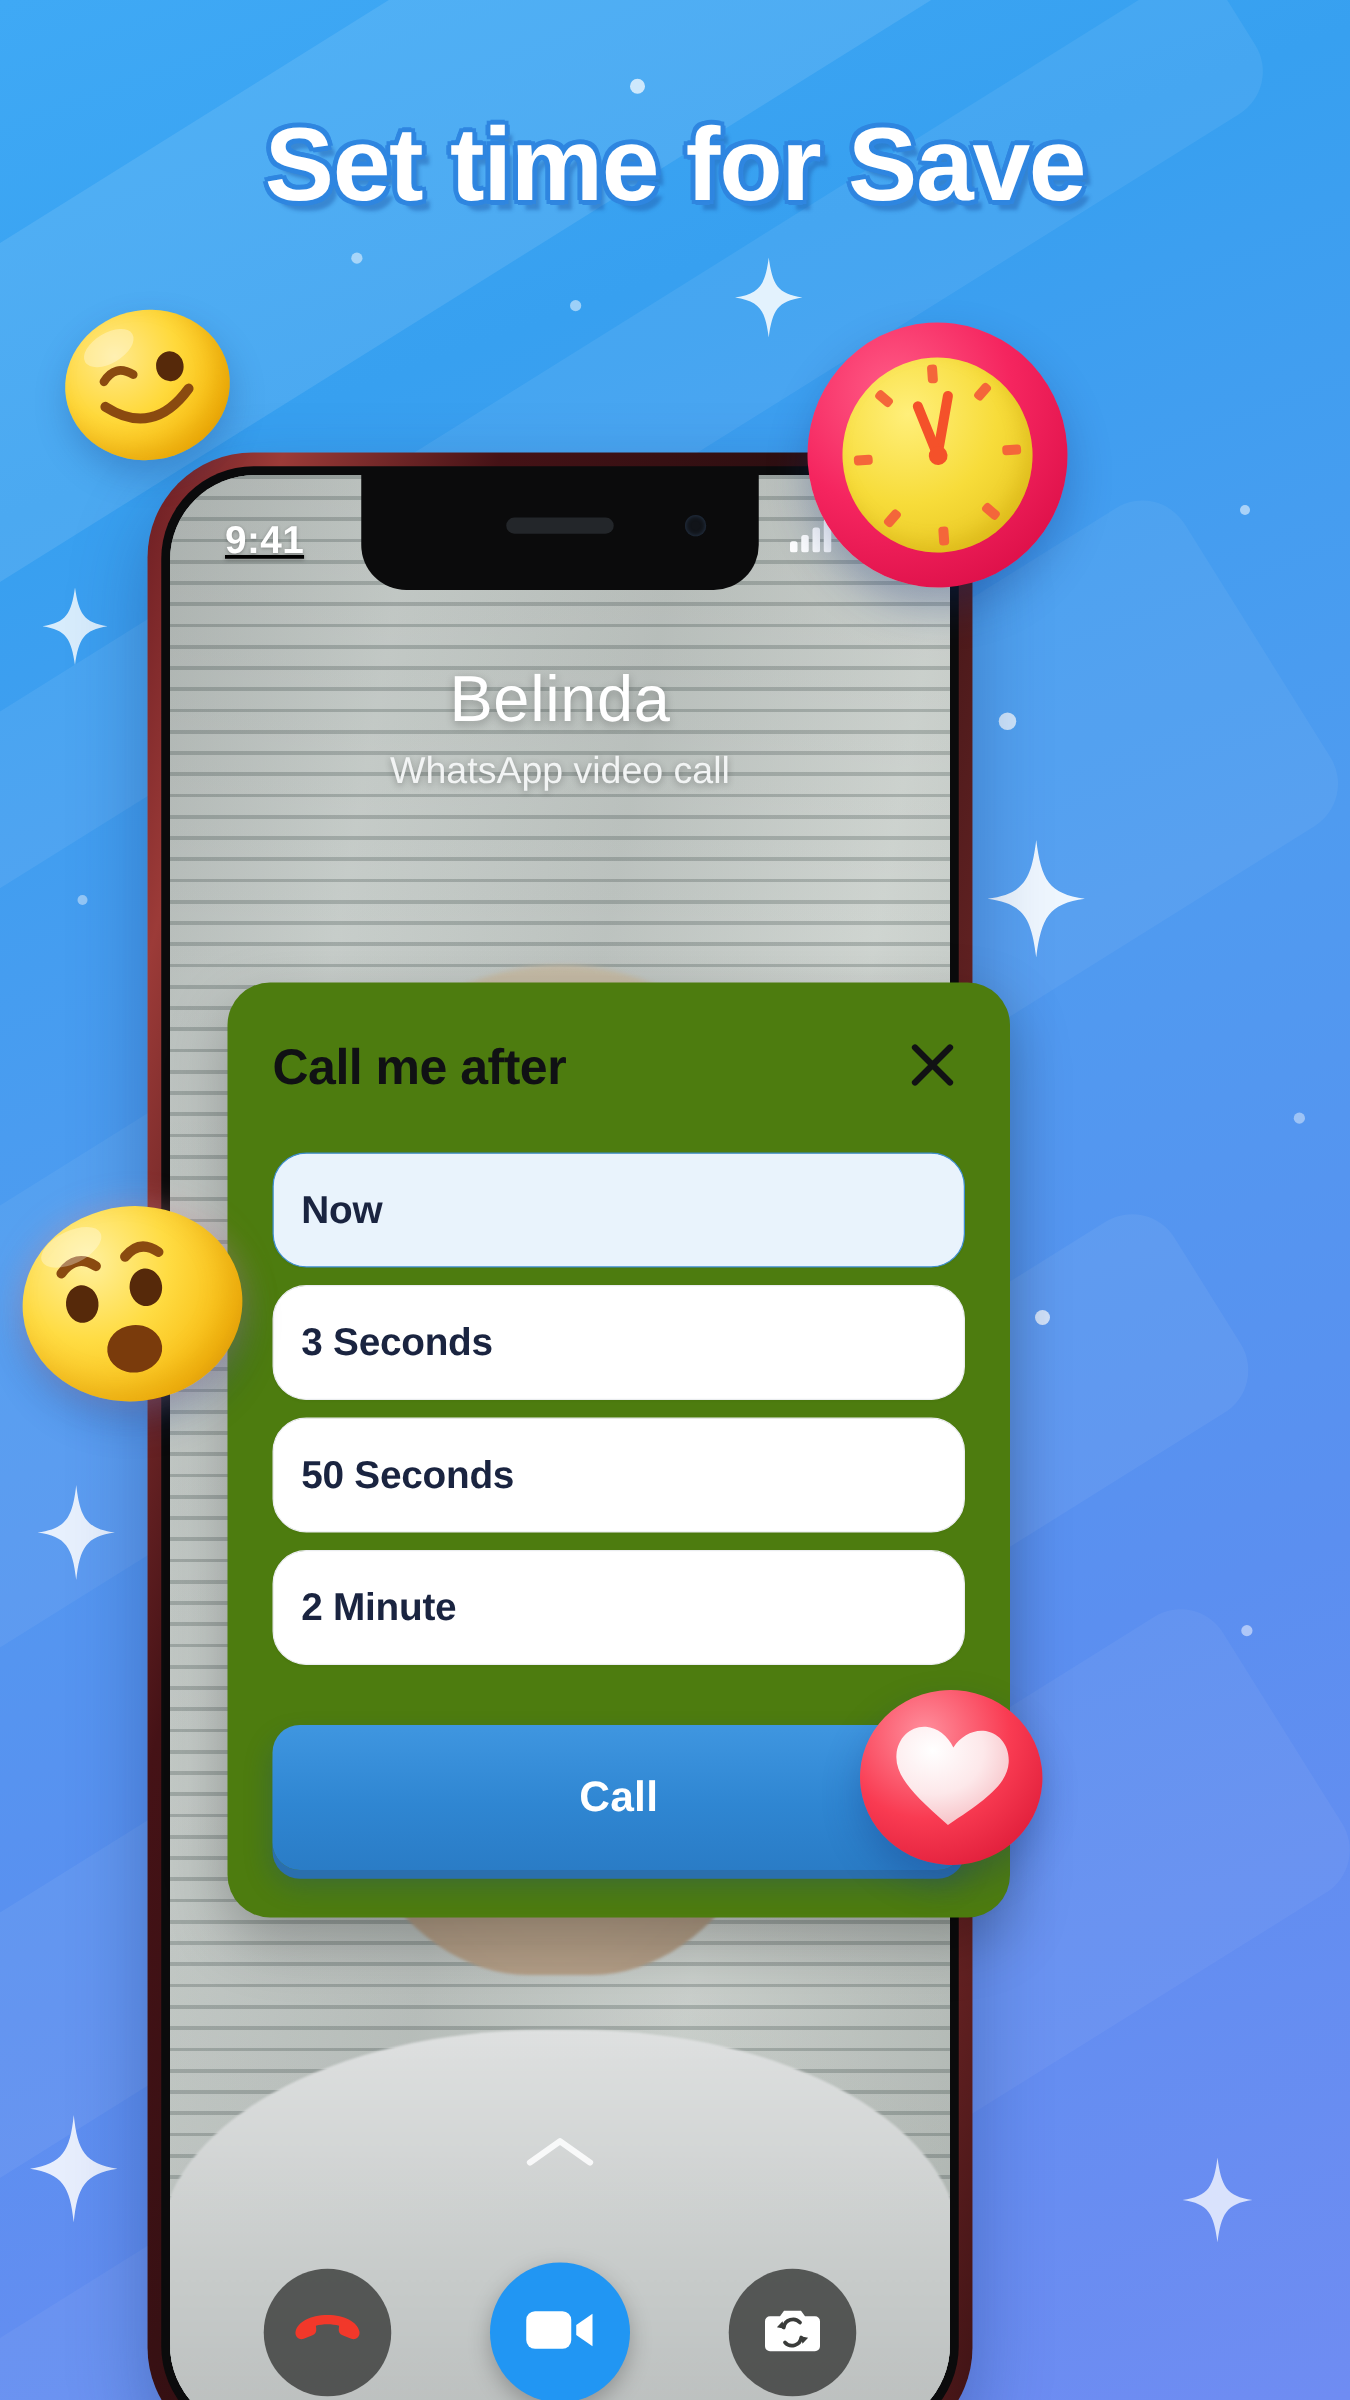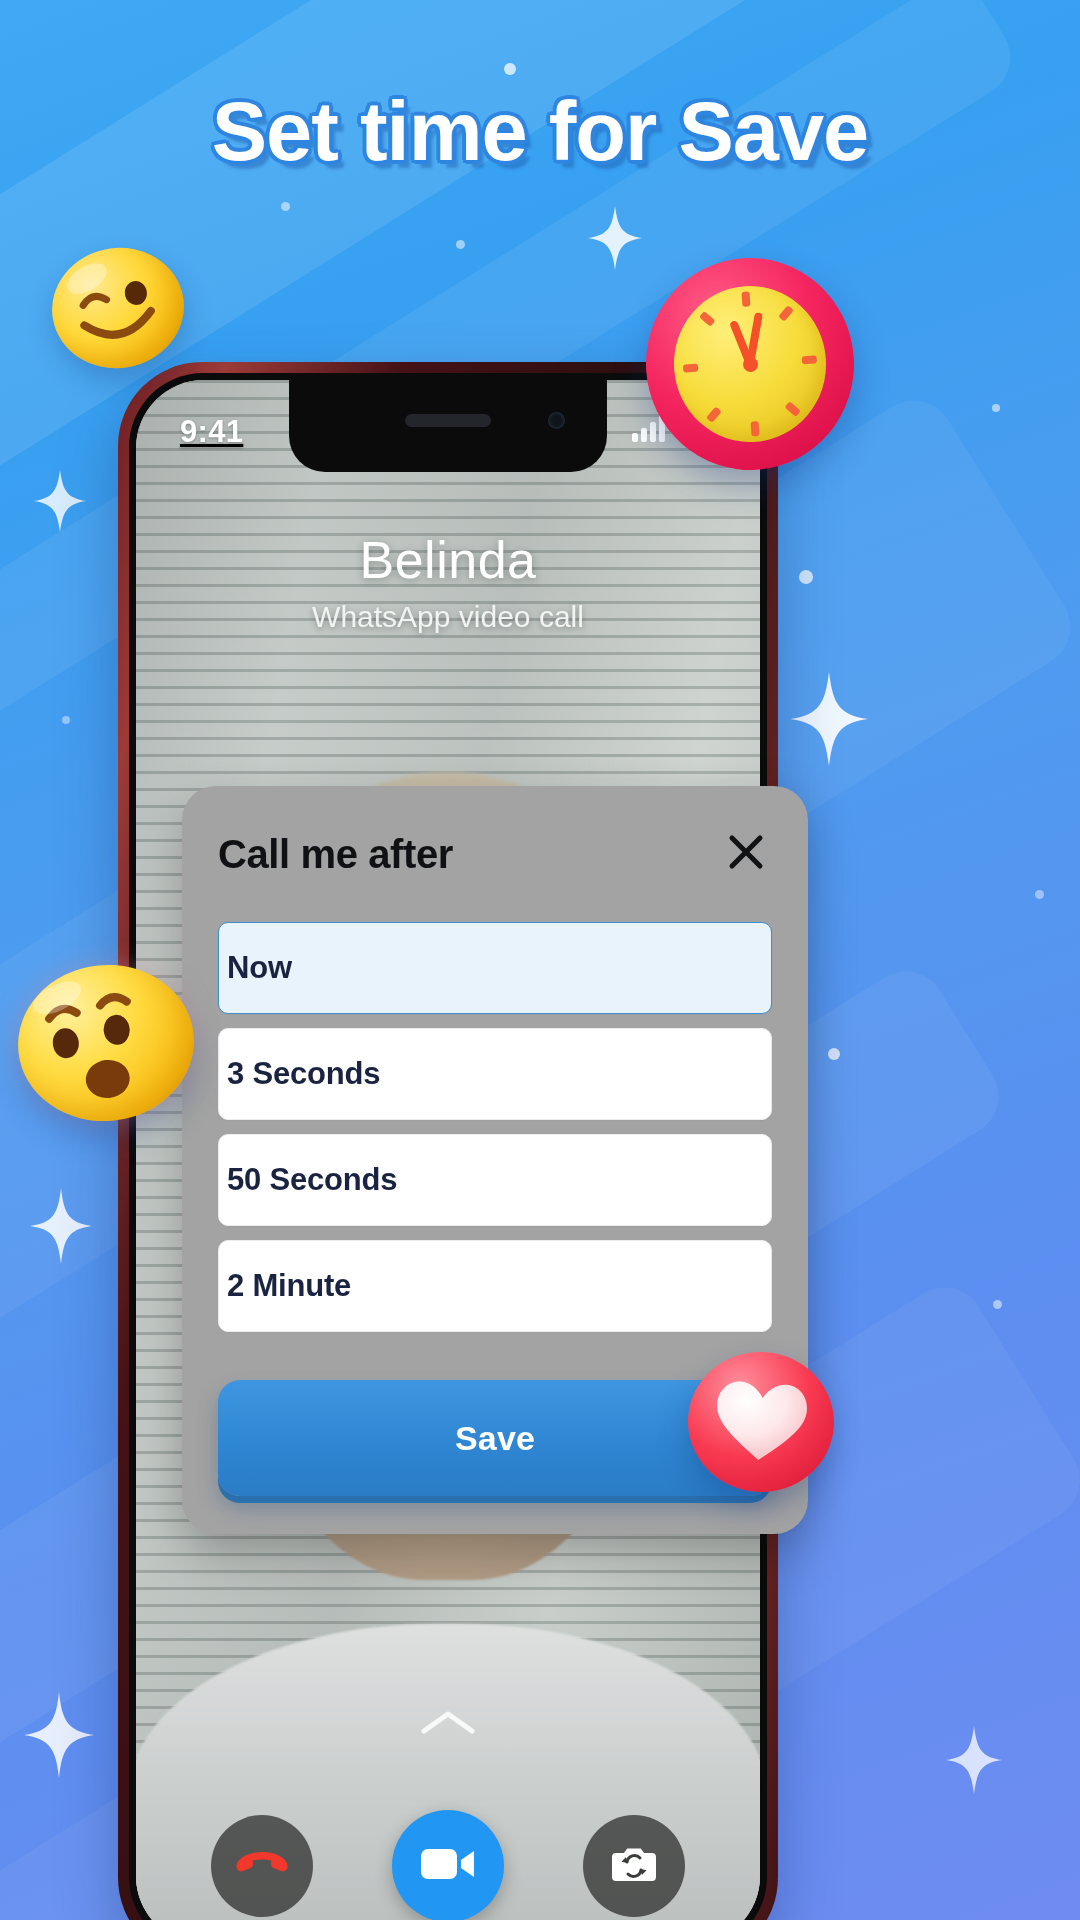--- a/index.html
+++ b/index.html
@@ -94,30 +94,30 @@
   
   .controls{position:absolute;left:0;right:0;bottom:22px;z-index:8;
     display:flex;align-items:center;justify-content:space-around;padding:0 36px;}
   .ctl{width:102px;height:102px;border-radius:50%;display:flex;align-items:center;justify-content:center;}
   .ctl-dark{background:rgba(40,42,40,.72);}
   .ctl-blue{background:#2196f3;width:112px;height:112px;box-shadow:0 6px 18px rgba(0,0,0,.25);}
 
   
   .modal{
     position:absolute;left:182px;top:786px;width:626px;
-    background:#a3a3a3;border-radius:34px;padding:42px 36px 38px 36px;z-index:20;
+    background:#4d7c0f;border-radius:34px;padding:42px 36px 38px 36px;z-index:20;
     box-shadow:0 18px 48px rgba(0,0,0,.26);
   }
   .modal-head{display:flex;align-items:center;justify-content:space-between;margin-bottom:42px;}
   .modal-title{font-size:40px;font-weight:bold;color:#101114;letter-spacing:-.4px;}
   .close-btn{width:52px;height:52px;display:flex;align-items:center;justify-content:center;cursor:pointer;}
 
   .opt{
-    border:1.6px solid #ebedf0;border-radius:10px;background:#fff;
-    height:92px;display:flex;align-items:center;padding:0 8px;margin-bottom:14px;
+    border:1.6px solid #ebedf0;border-radius:27px;background:#fff;
+    height:92px;display:flex;align-items:center;padding:0 22px;margin-bottom:14px;
     font-size:31px;color:#1a2440;font-weight:bold;letter-spacing:-.2px;
     box-shadow:0 1px 2px rgba(0,0,0,.03);
   }
   .opt.selected{background:#e9f3fc;border:1.8px solid #3e8ed0;}
 
   .save-btn{
     margin-top:48px;height:116px;border-radius:22px;
     background:linear-gradient(180deg,#3f96e0 0%,#2f86d2 55%,#2a7cc6 100%);
     box-shadow:0 7px 0 #2a6fae, 0 12px 22px rgba(20,70,140,.3);
     display:flex;align-items:center;justify-content:center;
@@ -318,21 +318,21 @@
       <span>3 Seconds</span>
     </div>
     <div class="opt">
       <span>50 Seconds</span>
     </div>
     <div class="opt">
       <span>2 Minute</span>
     </div>
   </div>
 
-  <div class="save-btn">Save</div>
+  <div class="save-btn">Call</div>
 </div>
 
 <div class="sticker emoji-wink">
   <svg width="132" height="120" viewBox="0 0 132 120" style="position:absolute;inset:0;">
     <path d="M32 52 q11 -13 24 -2" stroke="#8a4a10" stroke-width="7" fill="none" stroke-linecap="round"></path>
     <ellipse cx="86" cy="48" rx="11" ry="12" fill="#56290a"></ellipse>
     <path d="M30 72 q34 30 68 -4" stroke="#8a4a10" stroke-width="8" fill="none" stroke-linecap="round"></path>
     <ellipse cx="40" cy="26" rx="22" ry="12" fill="rgba(255,255,255,.33)" transform="rotate(-22 40 26)"></ellipse>
   </svg>
 </div>

